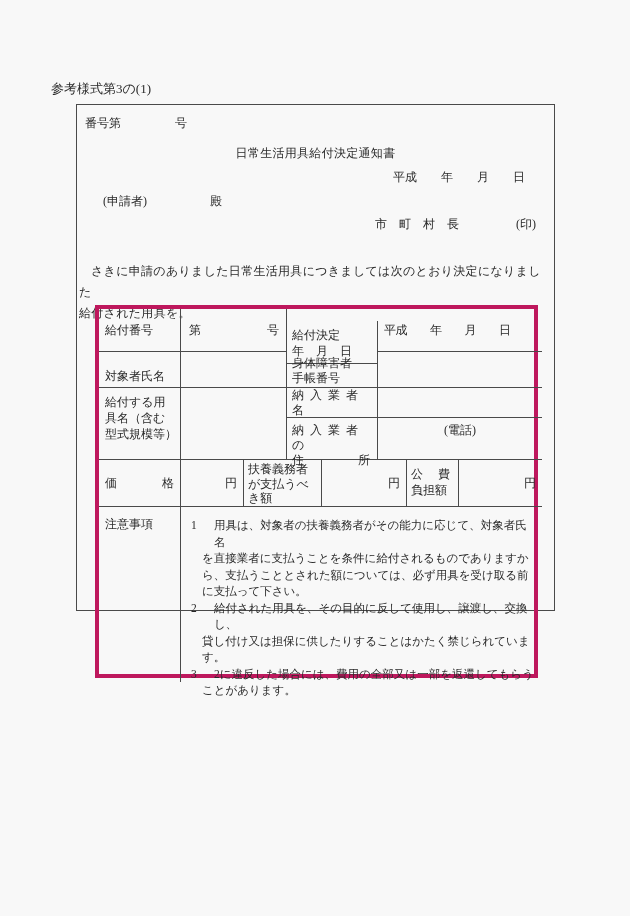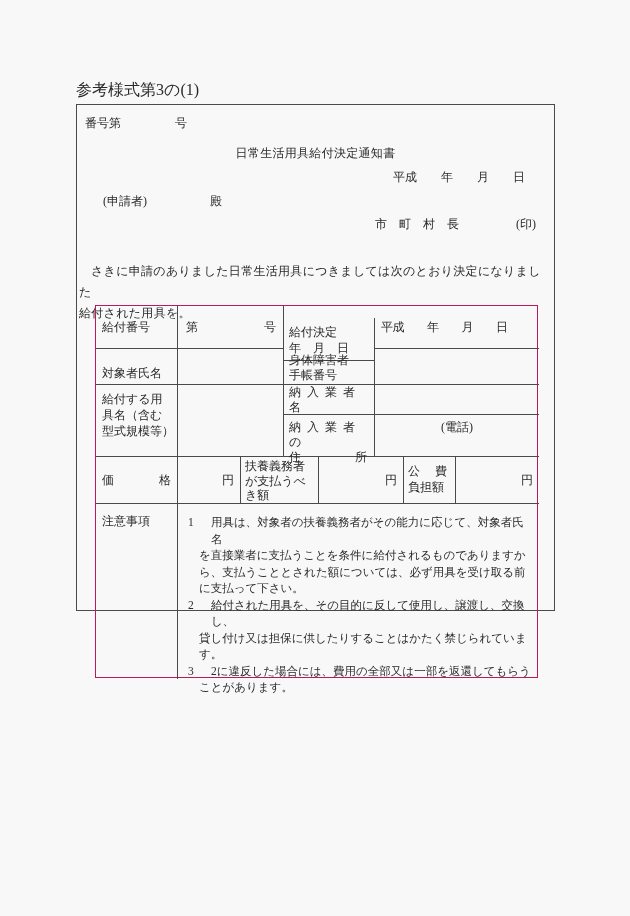--- a/index.html
+++ b/index.html
@@ -5,40 +5,40 @@
   html,body{margin:0;padding:0;}
   body{
     width:630px;height:916px;
     background:#f8f8f8;
     color:#2a2a2a;
     font-family:"Liberation Serif","DejaVu Serif",serif;
     font-size:12px;
     position:relative;
     overflow:hidden;
   }
-  .form-ref{position:absolute;left:76px;top:80px;font-size:16px;}
+  .form-ref{position:absolute;left:51px;top:80px;font-size:13px;}
   .outer{
     position:absolute;left:76px;top:104px;width:479px;height:507px;
     border:1px solid #4a4a4a;box-sizing:border-box;
   }
   .abs{position:absolute;}
   .num-prefix{left:8px;top:10px;}
   .num-suffix{left:98px;top:10px;}
   .title{left:0;top:40px;width:100%;text-align:center;letter-spacing:0.3px;}
   .issue-date{left:316px;top:64px;}
   .applicant{left:26px;top:88px;}
   .honorific{left:133px;top:88px;}
   .issuer{left:298px;top:111px;}
   .seal{left:439px;top:111px;}
   .body-para{left:2px;top:156px;width:472px;line-height:21px;letter-spacing:0.3px;}
   .body-para .l1{text-indent:12px;}
 
   .tbl{
     position:absolute;left:18px;top:200px;width:443px;height:373px;
-    border:1px solid #be185d;box-sizing:border-box;
+    border:4px solid #be185d;box-sizing:border-box;
   }
   .cell{
     position:absolute;box-sizing:border-box;
     line-height:15px;
   }
   .br{border-right:1px solid #4a4a4a;}
   .bb{border-bottom:1px solid #4a4a4a;}
   .vc{display:flex;align-items:center;}
   .ve{display:flex;align-items:flex-end;}
   .between{display:flex;justify-content:space-between;}

